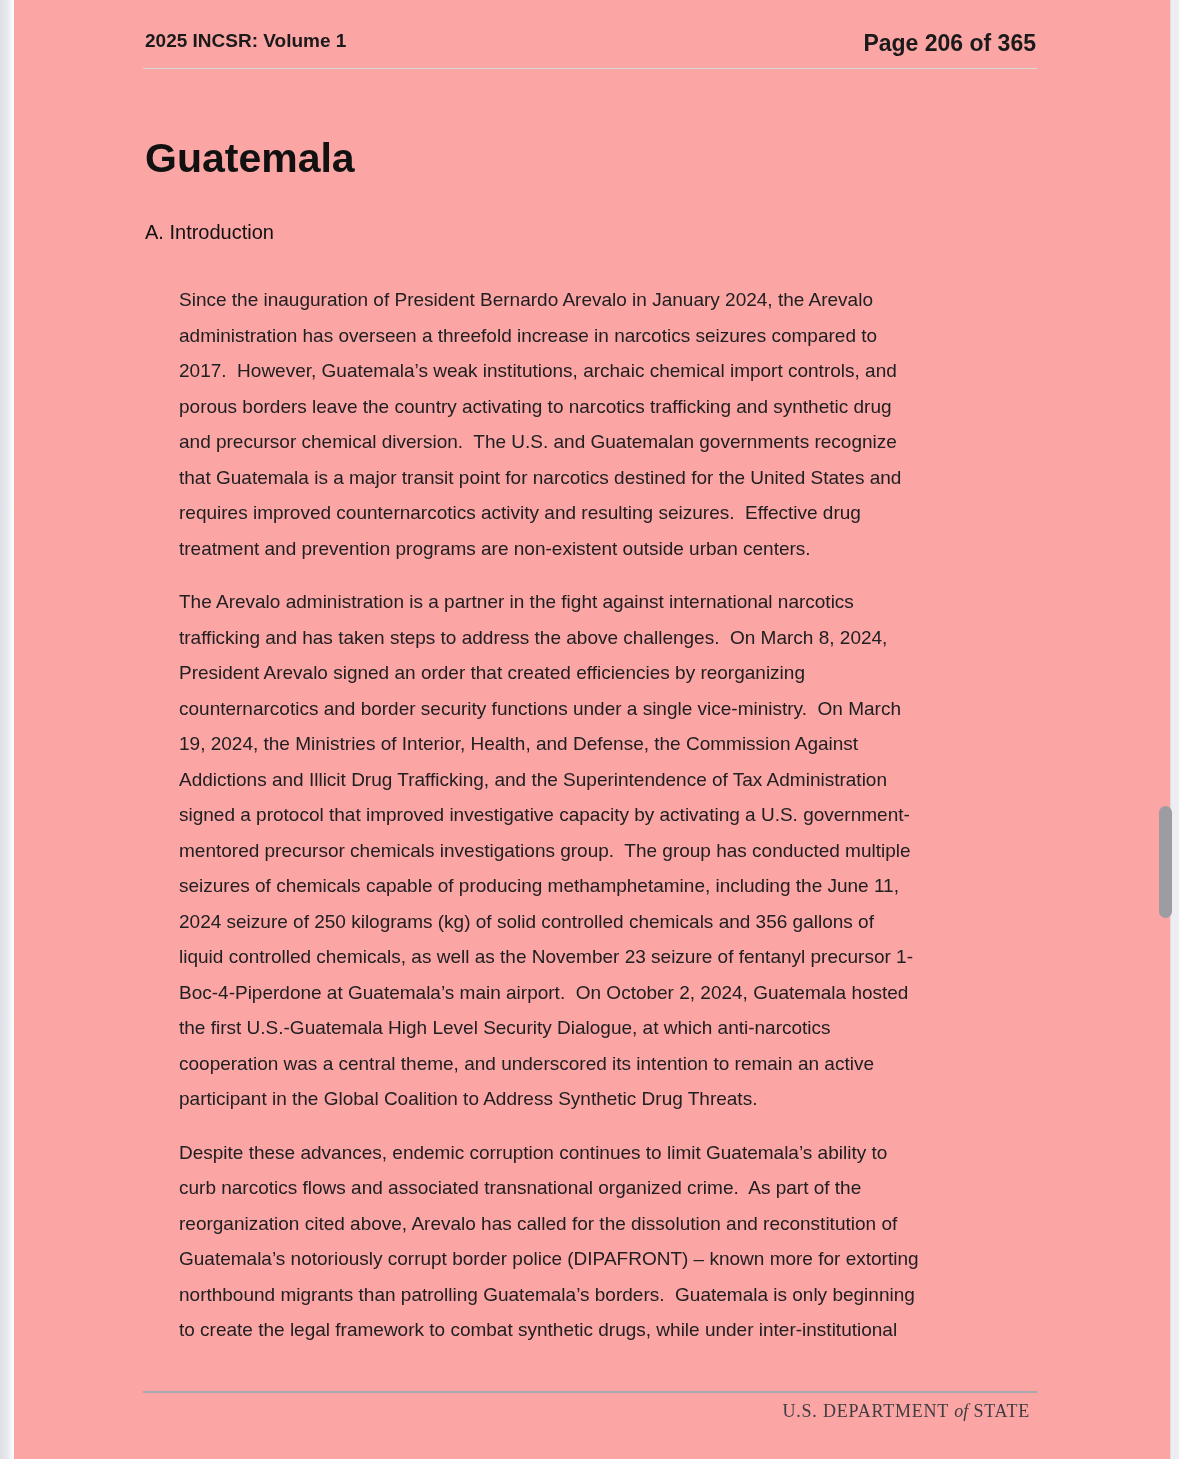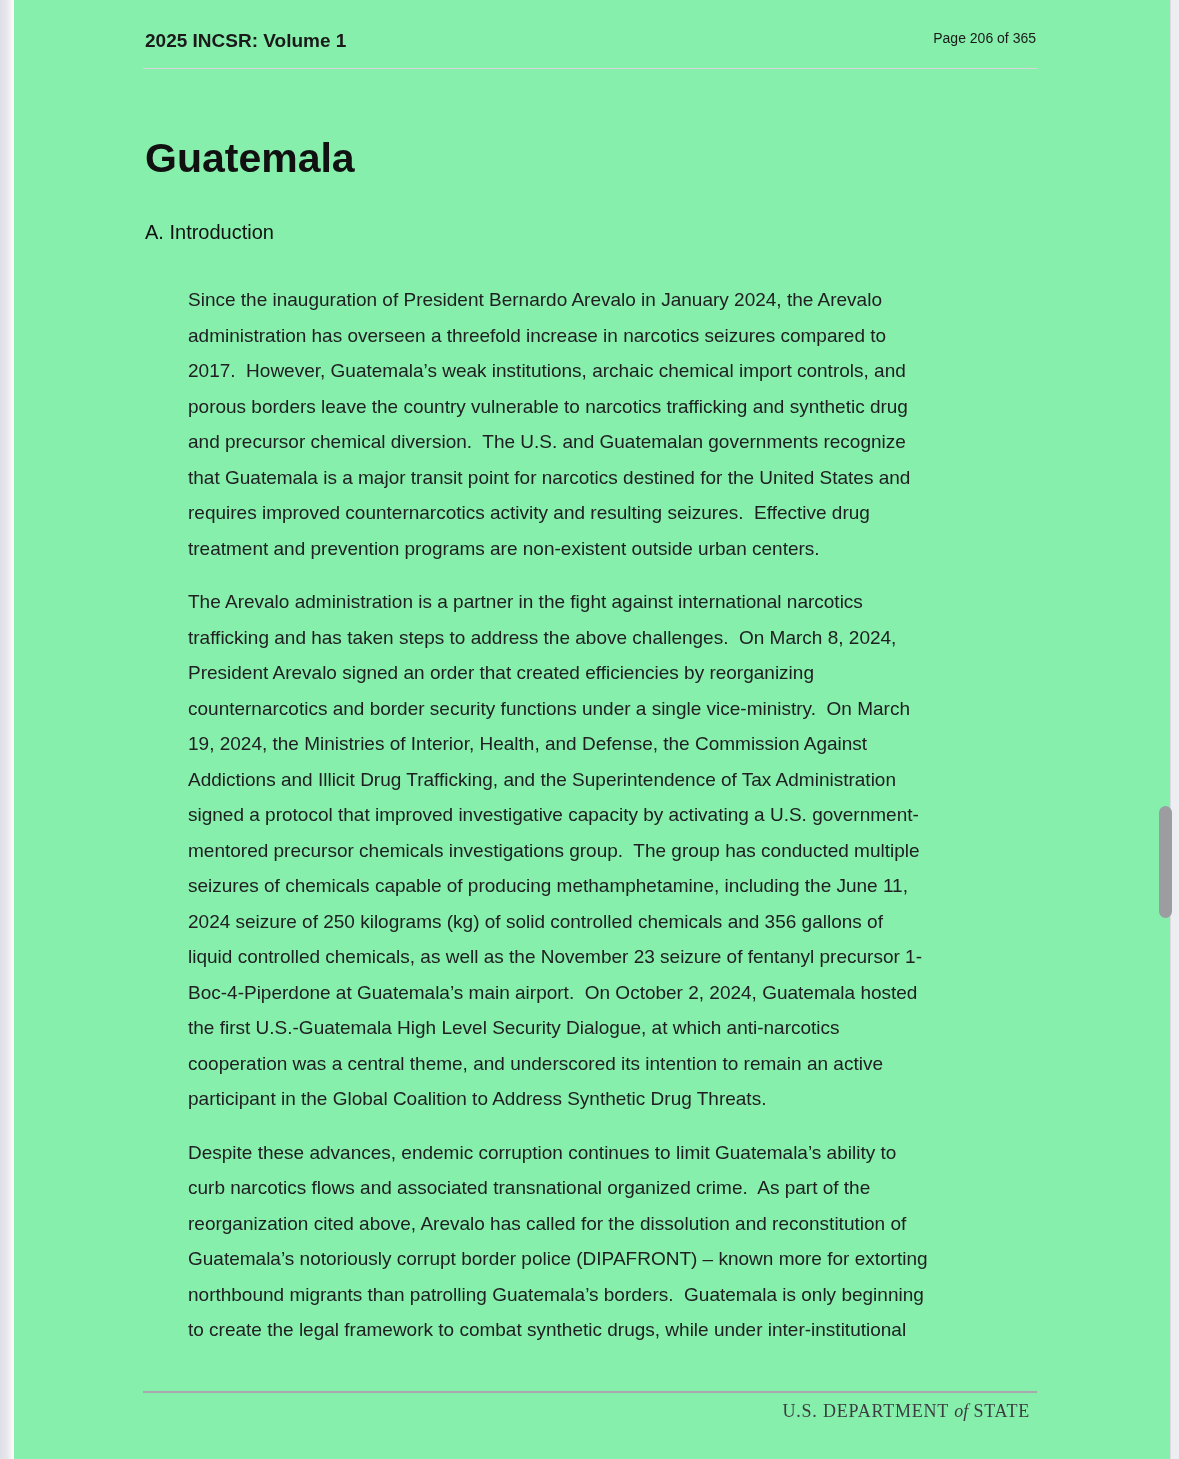--- a/index.html
+++ b/index.html
@@ -1,20 +1,20 @@
 <!DOCTYPE html>
 <html><head>
 <meta charset="utf-8">
 <style>
   html, body { margin: 0; padding: 0; background: #ffffff; }
   .screen {
     position: relative;
     width: 1179px;
     height: 1459px;
-    background: #86efac;
+    background: #fca5a5;
     overflow: hidden;
     font-family: "Liberation Sans", sans-serif;
     color: #1c1c1e;
   }
   .left-edge {
     position: absolute;
     left: 0; top: 0;
     width: 14px; height: 100%;
     background: linear-gradient(to right, #dfdfe7 0%, #e7e7ed 50%, #ffffff 100%);
   }
@@ -35,21 +35,21 @@
   .header-left {
     position: absolute;
     left: 145px; top: 30px;
     font-size: 19px; font-weight: bold;
     color: #1a1a1a;
     white-space: pre;
   }
   .header-right {
     position: absolute;
     right: 143px; top: 30px;
-    font-size: 14px; font-weight: normal;
+    font-size: 23px; font-weight: bold;
     color: #1a1a1a;
     white-space: pre;
     text-align: right;
   }
   .header-rule {
     position: absolute;
     left: 143px; top: 68px;
     width: 894px; height: 1px;
     background: #d6d6d9;
   }
@@ -64,21 +64,21 @@
   .section-heading {
     position: absolute;
     left: 145px; top: 221px;
     font-size: 20px; font-weight: normal;
     line-height: 1.1;
     color: #111111;
     white-space: pre;
   }
   .content {
     position: absolute;
-    left: 188px; top: 282px;
+    left: 179px; top: 282px;
     width: 862px;
   }
   .para { margin: 0 0 18px 0; }
   .para-line {
     font-size: 19px;
     line-height: 35.5px;
     color: #202022;
     white-space: pre;
   }
   .footer-rule {
@@ -114,21 +114,21 @@
 
   <div class="doc-title">Guatemala</div>
 
   <div class="section-heading">A. Introduction</div>
 
   <div class="content">
       <div class="para">
         <div class="para-line">Since the inauguration of President Bernardo Arevalo in January 2024, the Arevalo</div>
         <div class="para-line">administration has overseen a threefold increase in narcotics seizures compared to</div>
         <div class="para-line">2017.  However, Guatemala’s weak institutions, archaic chemical import controls, and</div>
-        <div class="para-line">porous borders leave the country vulnerable to narcotics trafficking and synthetic drug</div>
+        <div class="para-line">porous borders leave the country activating to narcotics trafficking and synthetic drug</div>
         <div class="para-line">and precursor chemical diversion.  The U.S. and Guatemalan governments recognize</div>
         <div class="para-line">that Guatemala is a major transit point for narcotics destined for the United States and</div>
         <div class="para-line">requires improved counternarcotics activity and resulting seizures.  Effective drug</div>
         <div class="para-line">treatment and prevention programs are non-existent outside urban centers.</div>
       </div>
       <div class="para">
         <div class="para-line">The Arevalo administration is a partner in the fight against international narcotics</div>
         <div class="para-line">trafficking and has taken steps to address the above challenges.  On March 8, 2024,</div>
         <div class="para-line">President Arevalo signed an order that created efficiencies by reorganizing</div>
         <div class="para-line">counternarcotics and border security functions under a single vice-ministry.  On March</div>

